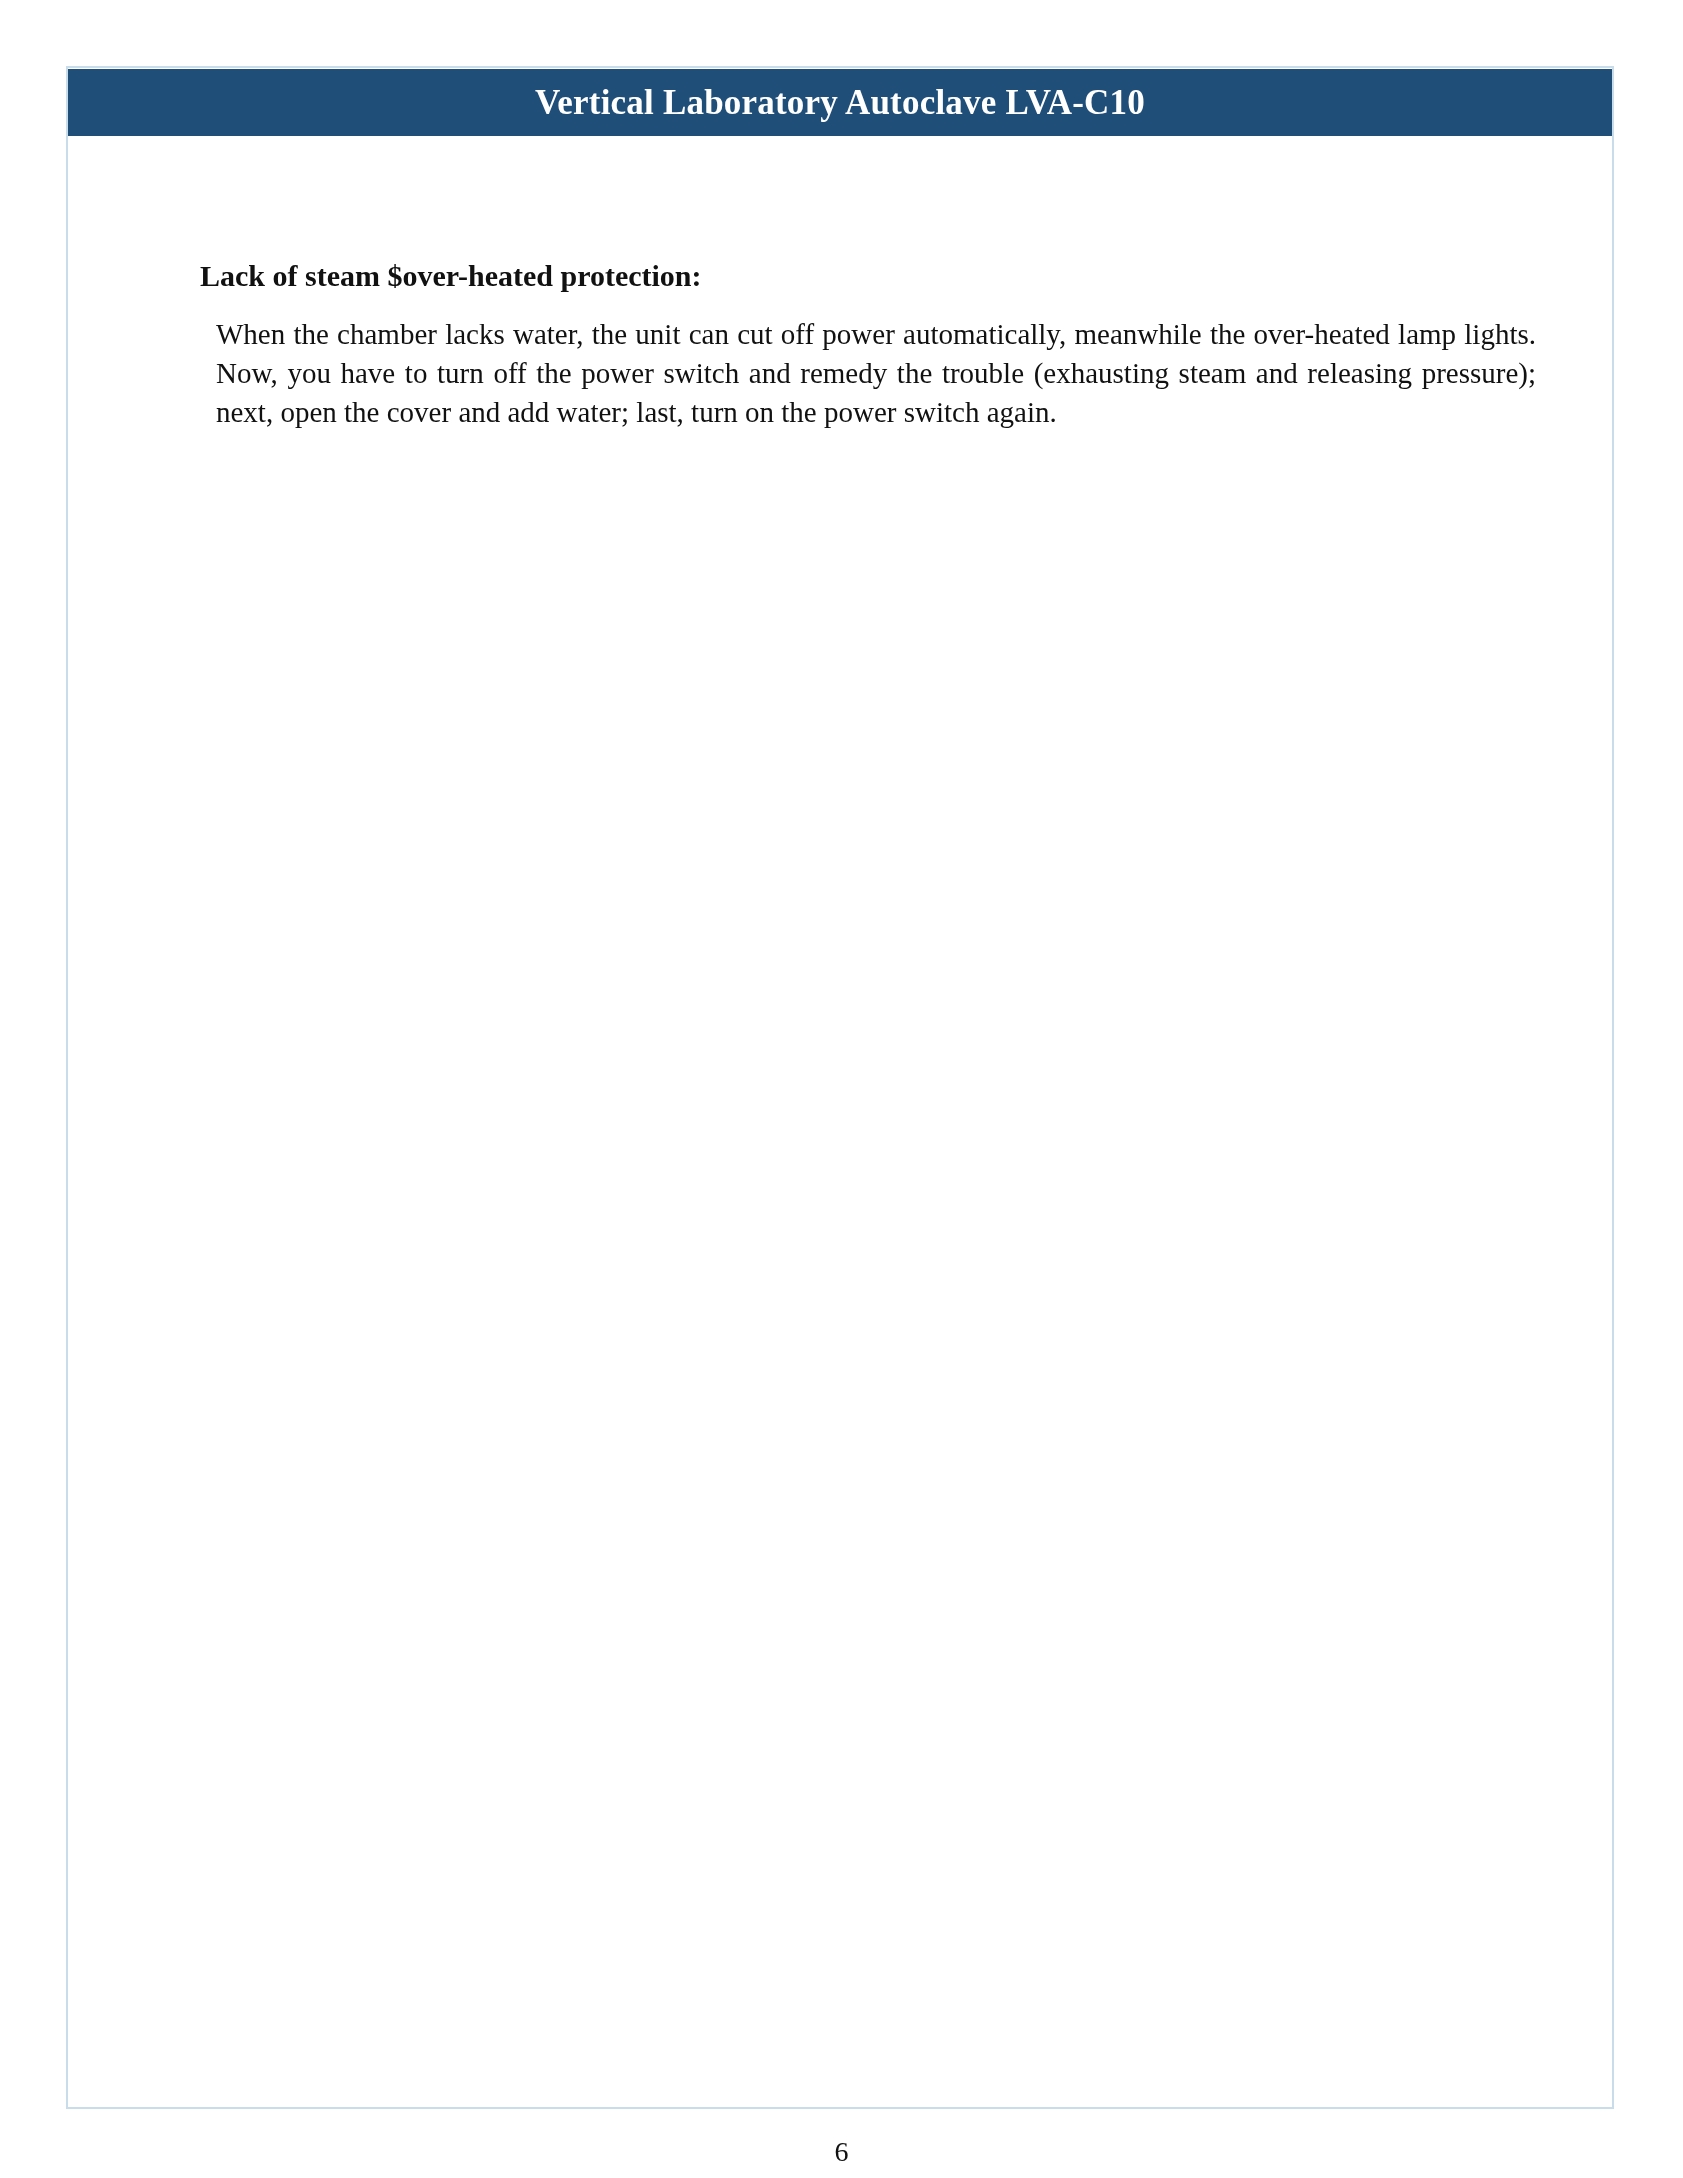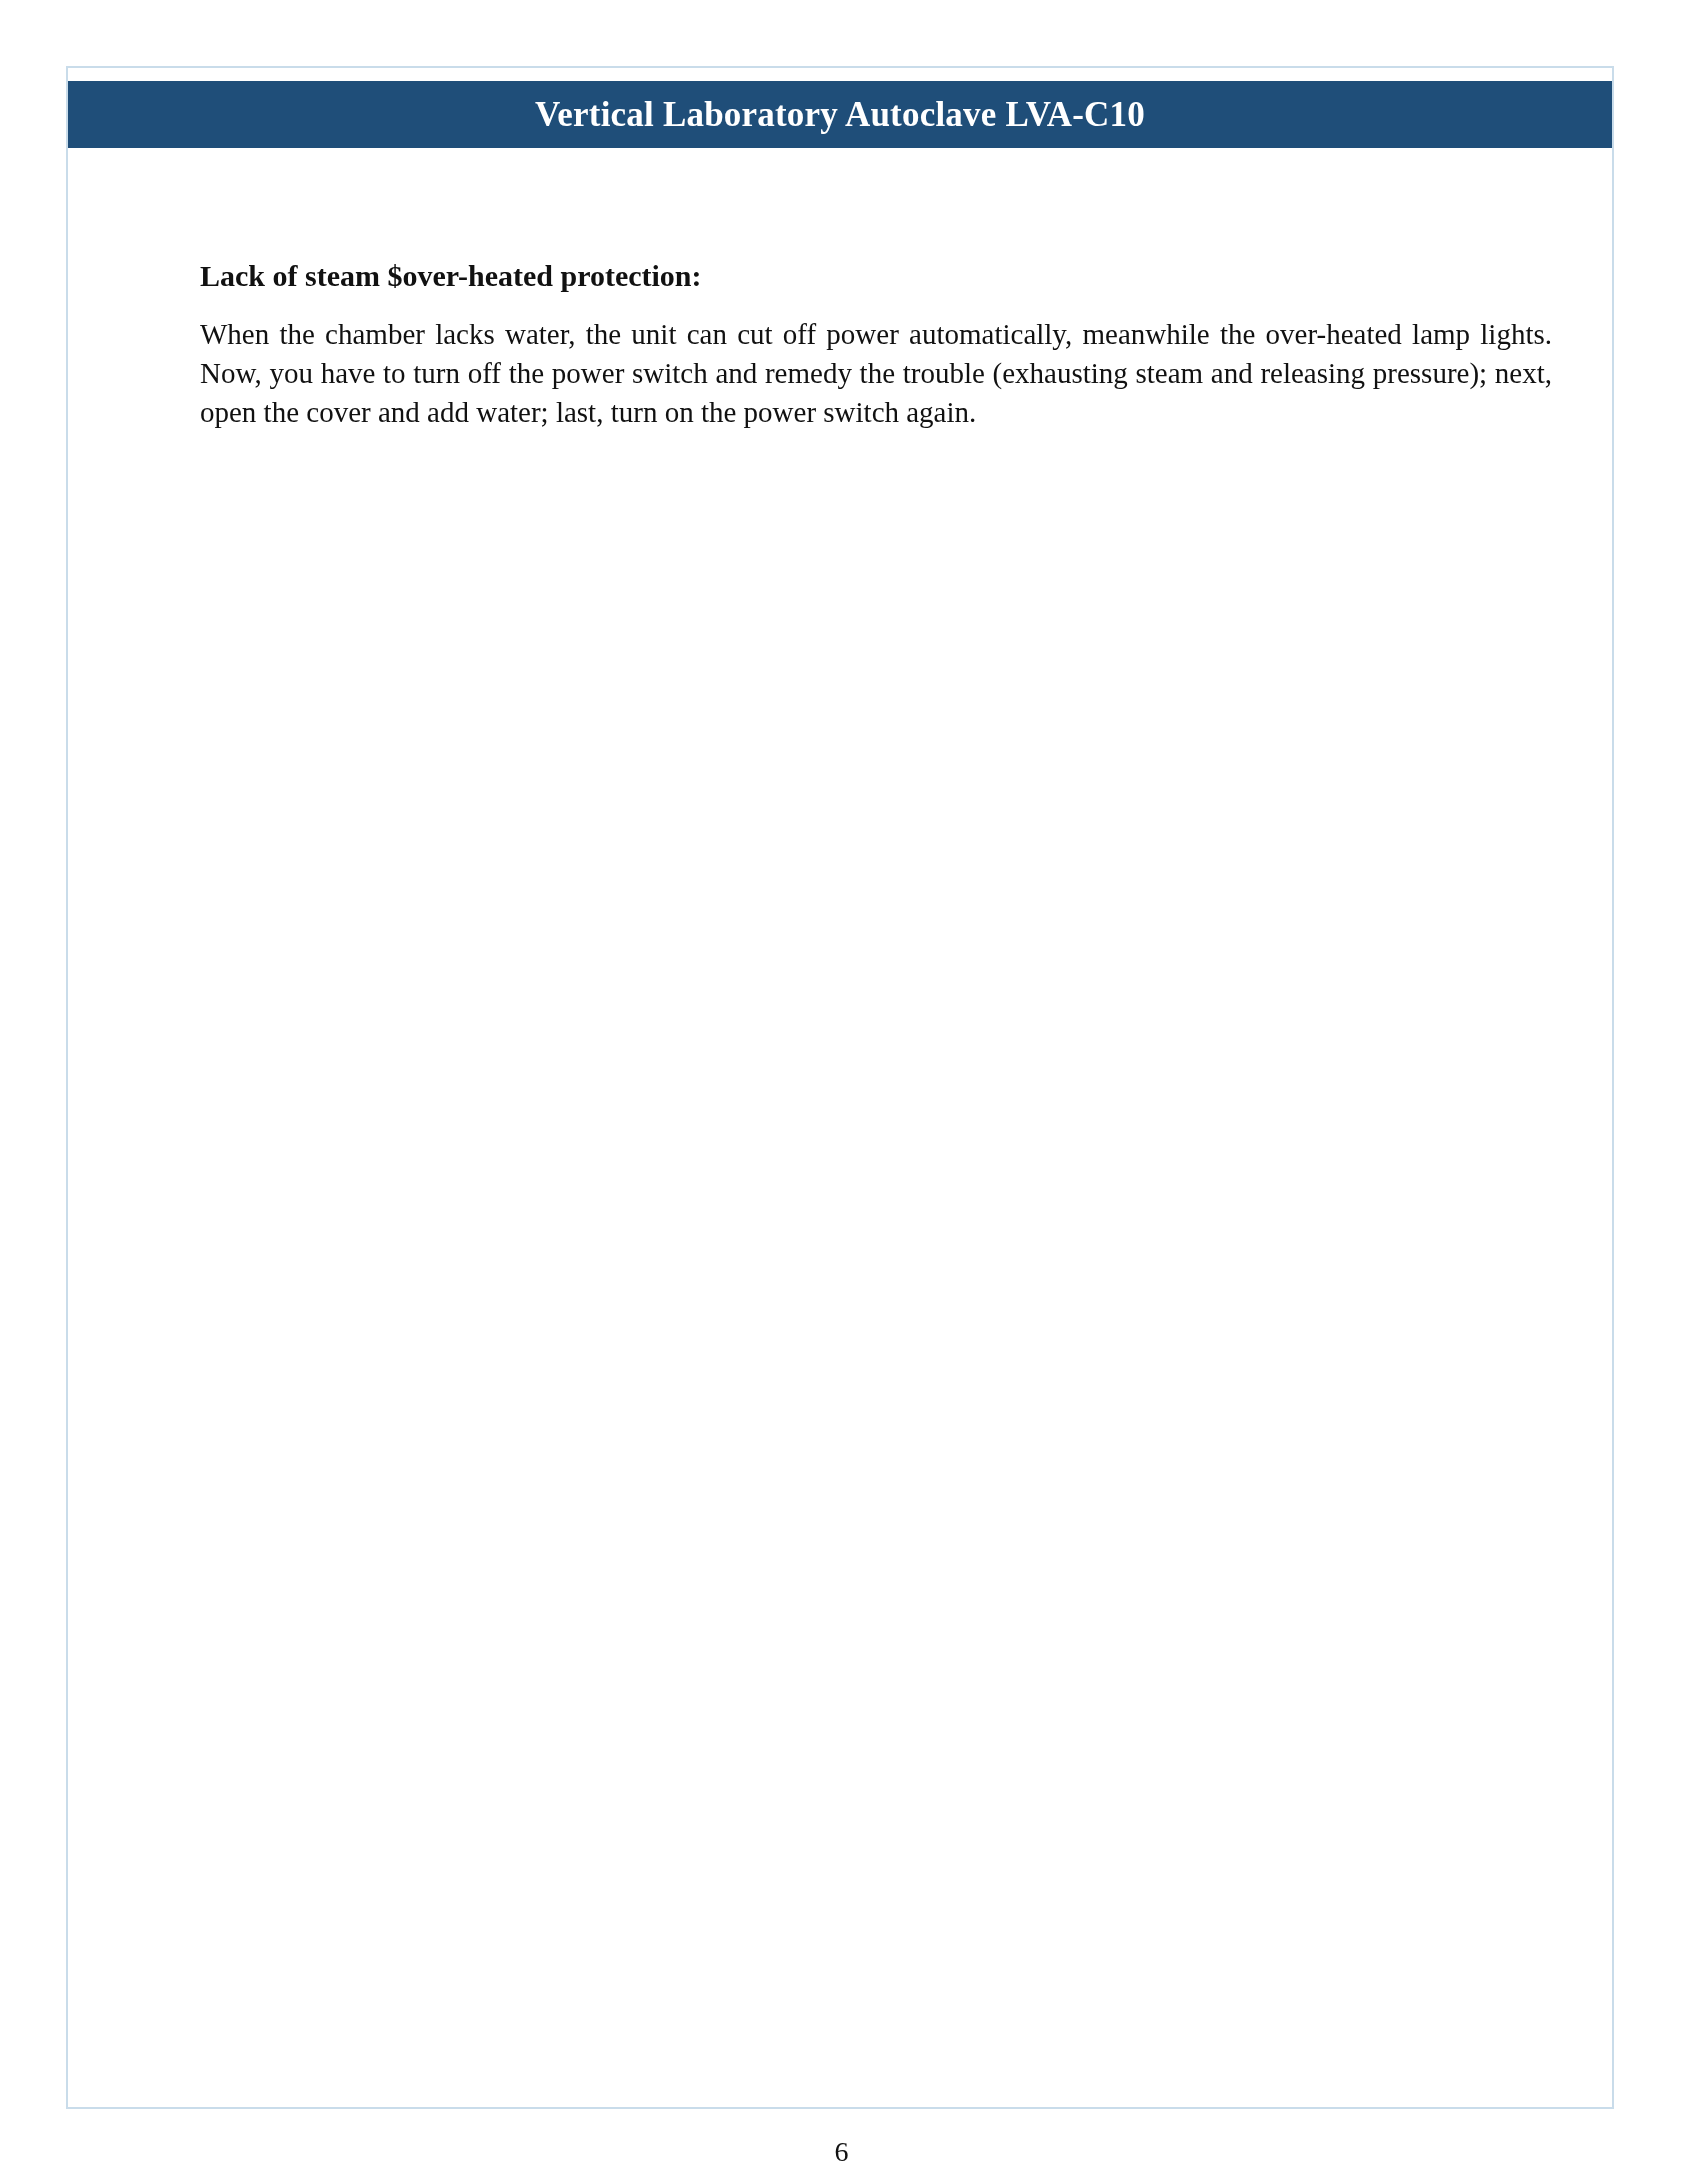--- a/index.html
+++ b/index.html
@@ -21,21 +21,21 @@
       top: 66px;
       width: 1548px;
       height: 2043px;
       border: 2px solid #c9dcea;
       box-sizing: border-box;
       background: #ffffff;
     }
     .header-band {
       position: absolute;
       left: 0;
-      top: 13px;
+      top: 1px;
       right: 0;
       height: 67px;
       background: #1f4e79;
       display: flex;
       align-items: center;
       justify-content: center;
     }
     .header-title {
       color: #ffffff;
       font-family: "Liberation Serif", "DejaVu Serif", serif;
@@ -53,21 +53,21 @@
     .section-heading {
       font-weight: bold;
       font-size: 30px;
       margin: 0 0 20px 0;
       line-height: 1.3;
     }
     .section-body {
       font-size: 29px;
       line-height: 39px;
       text-align: justify;
-      margin: 0;
+      margin: 16px;
     }
     .page-number {
       position: absolute;
       left: 0;
       width: 1683px;
       top: 2138px;
       text-align: center;
       font-size: 28px;
       line-height: 1;
     }

